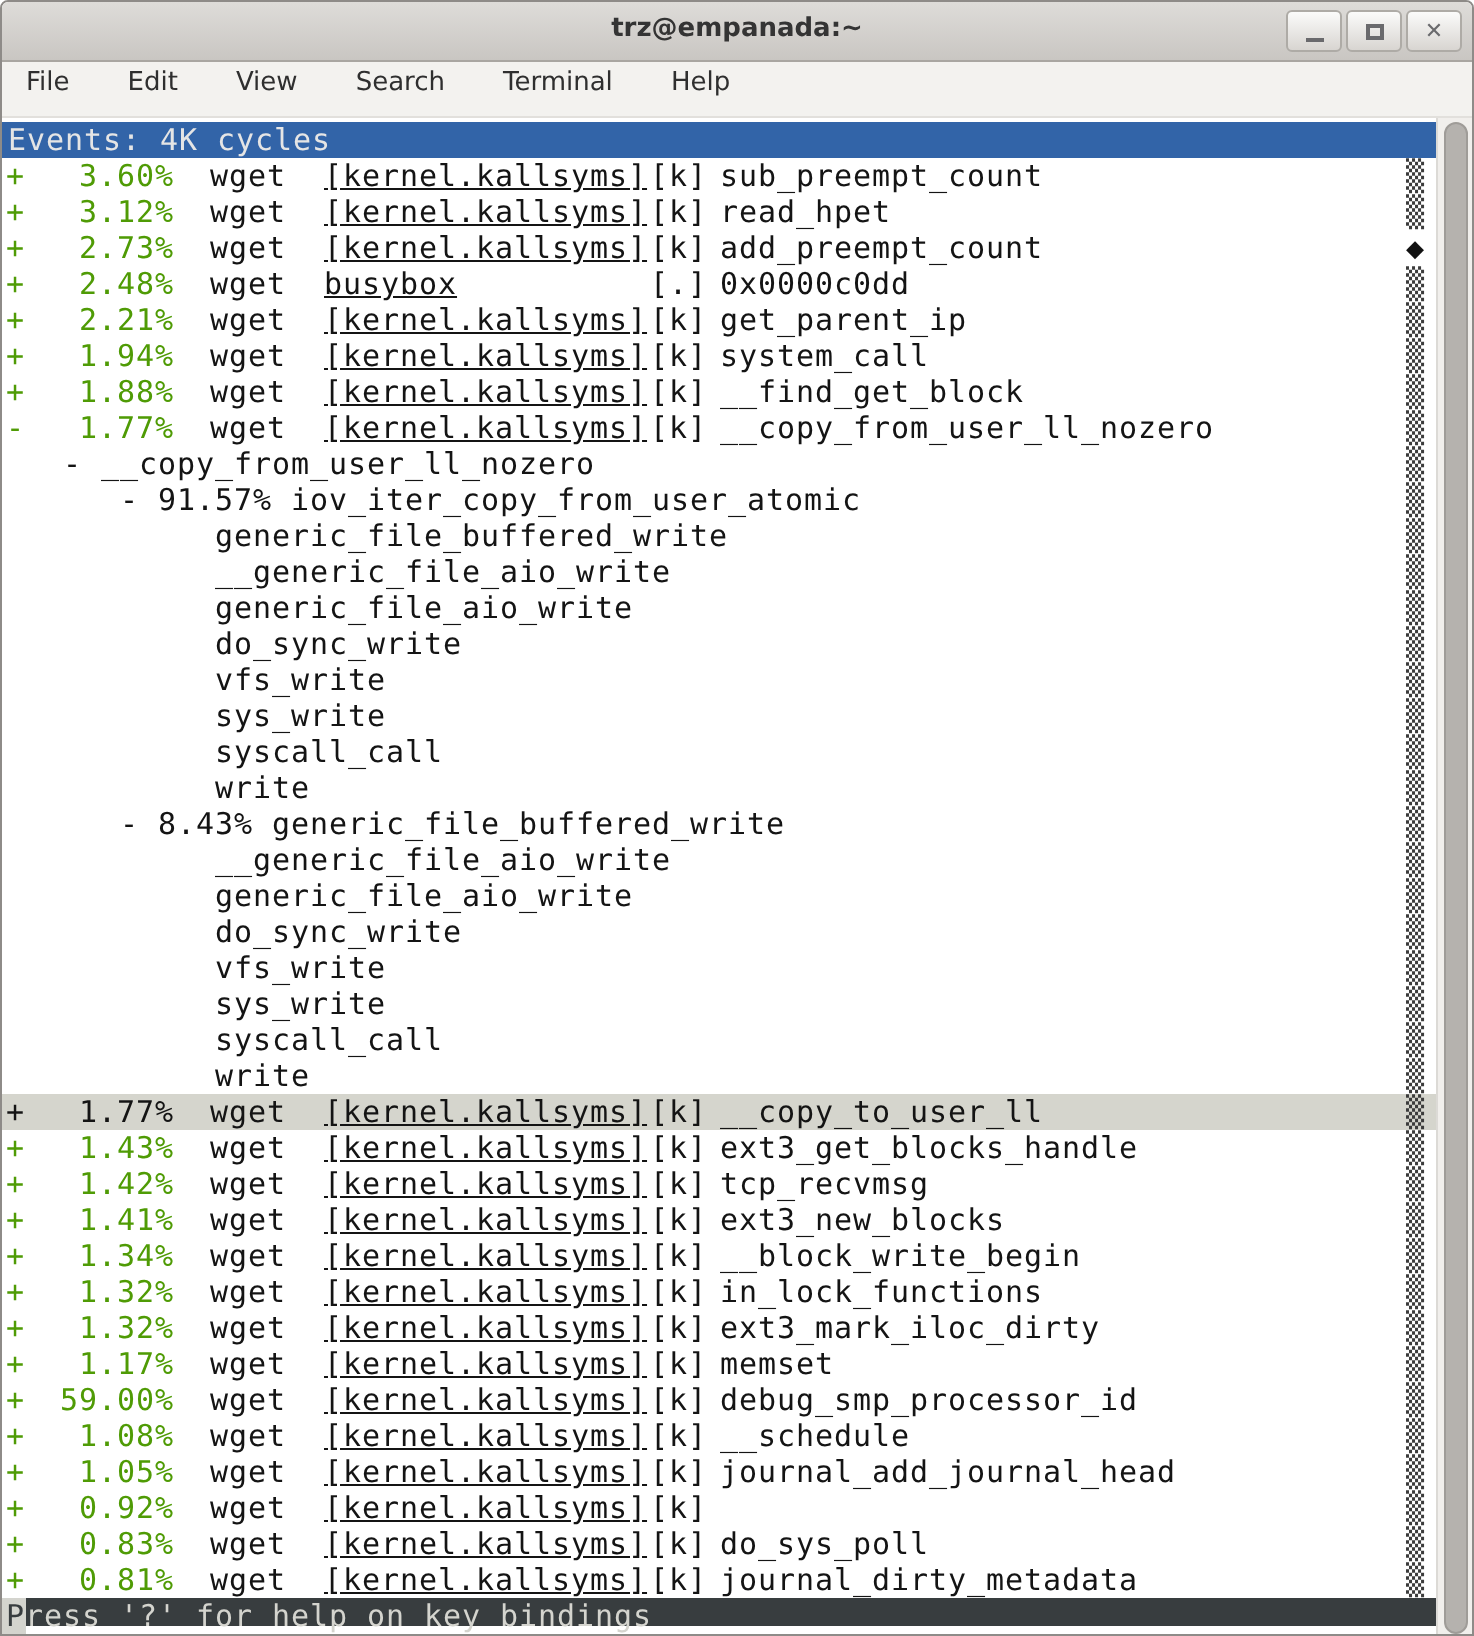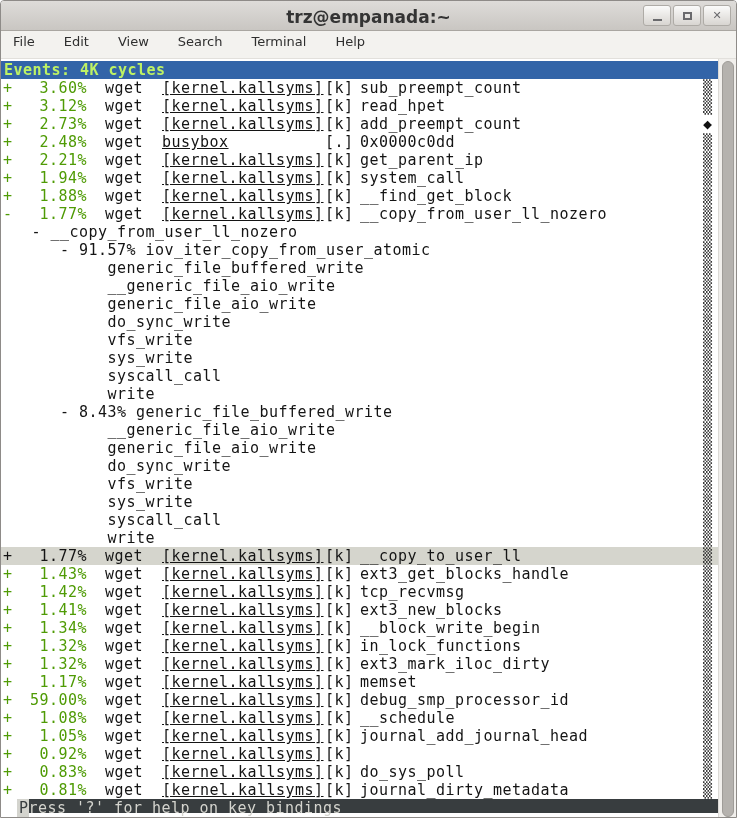--- a/index.html
+++ b/index.html
@@ -11,21 +11,21 @@
     font-family:"DejaVu Sans", sans-serif;
   }
   
   .titlebar {
     position:relative; height:30px;
     background:linear-gradient(#dedcd9, #c9c6c2);
     border-bottom:1px solid #a9a6a1;
   }
   .title {
     position:absolute; left:0; right:0; top:6px; text-align:center;
-    font-size:17px; font-weight:bold; color:#343434;
+    font-size:13px; font-weight:bold; color:#343434;
   }
   .winbtns { position:absolute; right:5px; top:4px; display:flex; gap:2px; }
   .wbtn {
     width:28px; height:21px; border:1px solid #aeaba6; border-radius:3px;
     background:linear-gradient(#fbfbfa,#d8d5d1);
     display:flex; align-items:center; justify-content:center;
     color:#6a6a6d; font-size:11px; line-height:1;
   }
   .min-glyph { width:9px; height:2px; background:#6a6a6d; margin-top:8px; }
   .max-glyph { width:9px; height:8px; border:2px solid #6a6a6d; }
@@ -36,39 +36,39 @@
   }
   .menu-item { font-size:13px; color:#2f2f2f; padding:3px 2px; }
   
   .terminal {
     position:relative; height:760px; background:#ffffff;
     font-family:"DejaVu Sans Mono", monospace;
     font-size:15px; letter-spacing:0.47px; line-height:18px; color:#141414;
   }
   .screen { position:absolute; top:2px; left:0; right:18px; }
   .hdr-row {
-    height:18px; background:#3264a8; color:#bef264; font-weight:bold;
+    height:18px; background:#3264a8; color:#e5e5e5; font-weight:normal;
     padding-left:3px; white-space:pre;
   }
   .row { position:relative; height:18px; white-space:pre; }
   .row.selected { background:#d5d5cd; }
   .cell { position:absolute; top:0; }
   .c-expand { left:2px; }
   .c-pct { left:28px; width:58px; text-align:right; }
   .c-comm { left:104px; }
   .c-dso { left:161px;text-decoration:underline; }
   .c-type { left:324px; }
   .c-sym { left:359px; }
   .g { color:#4f9b05; }
   .row.selected .g { color:#141414; }
   .tree-text { position:absolute; left:2px; top:0; white-space:pre; }
   .marker { position:absolute; left:702px; top:0; color:#3c3c3c; }
   .marker.diamond { color:#111111; }
   .statusbar {
-    height:14px; background:#383d3f; color:#d4d4ce; white-space:pre;margin-left:16px;
+    height:14px; background:#383d3f; color:#d4d4ce; white-space:pre;
   }
   .cursor-cell {
     display:inline-block; background:#d4d4ce; color:#383d3f; padding-left:2px;
   }
   
   .scrollbar {
     position:absolute; top:0; right:0; width:18px; height:760px;
     background:#f1efec; border-left:1px solid #dcdad6;
   }
   .thumb {

